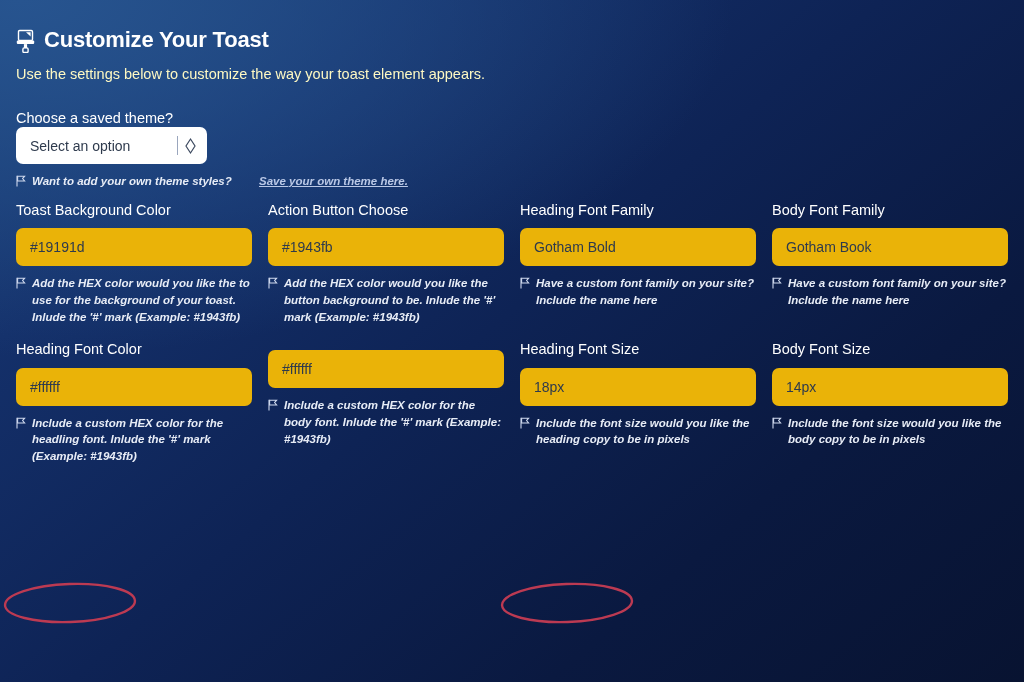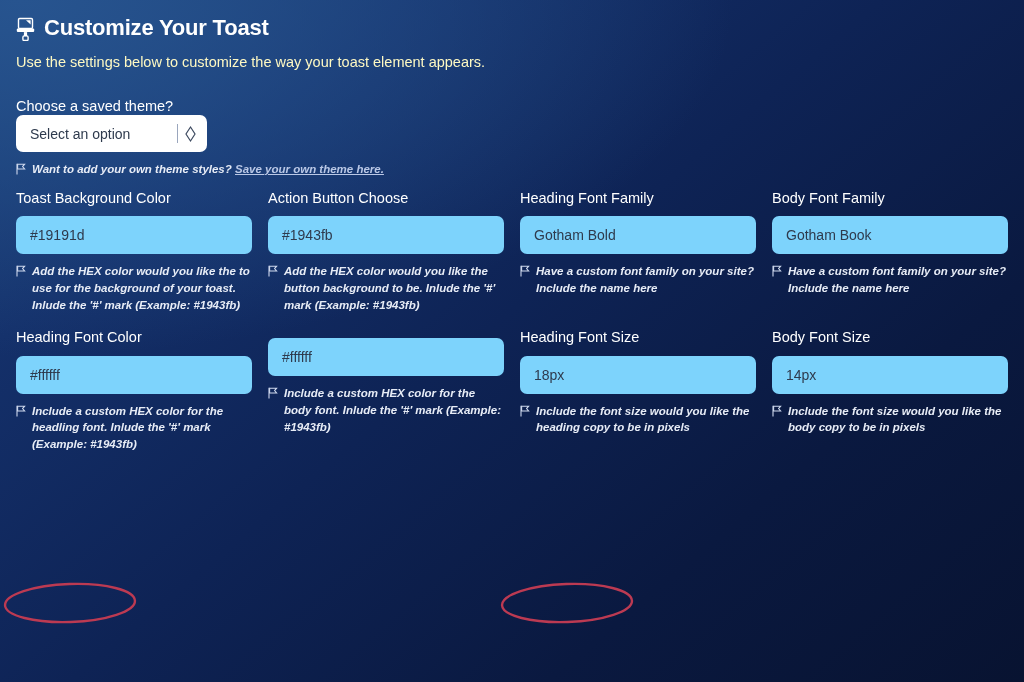--- a/index.html
+++ b/index.html
@@ -21,21 +21,21 @@
     position: absolute;
     inset: 0;
     background:
       radial-gradient(120% 90% at 2% 0%, #27548f 0%, rgba(39,84,143,0) 58%),
       linear-gradient(140deg, #1c4179 0%, #14306a 22%, #0e2355 48%, #0a1940 74%, #081331 100%);
   }
 
   .page {
     position: absolute;
     inset: 0;
-    padding: 16px 16px 0 16px;
+    padding: 28px 16px 0 16px;
   }
 
   
   .header-row {
     display: flex;
     align-items: center;
     gap: 9px;
   }
 
   .brush-icon {
@@ -129,37 +129,38 @@
     font-weight: bold;
     color: #e7ecf6;
     line-height: 1.45;
   }
 
   .hint-link {
     color: #bac8e6;
     text-decoration: underline;
     font-style: italic;
     font-weight: bold;
+    margin-left: 24px;
   }
 
   
   .grid {
     display: grid;
     grid-template-columns: 1fr 1fr 1fr 1fr;
     column-gap: 16px;
     margin-top: 12px;
   }
 
   .cell { margin-bottom: 16px; }
 
   .text-input {
     width: 100%;
     height: 38px;
     margin-top: 9px;
-    background: #7dd3fc;
+    background: #eab308;
     border: none;
     border-radius: 7px;
     font-family: "Liberation Sans", sans-serif;
     font-size: 14px;
     color: #2e3a4d;
     padding: 0 14px;
     display: flex;
     align-items: center;
   }
 

